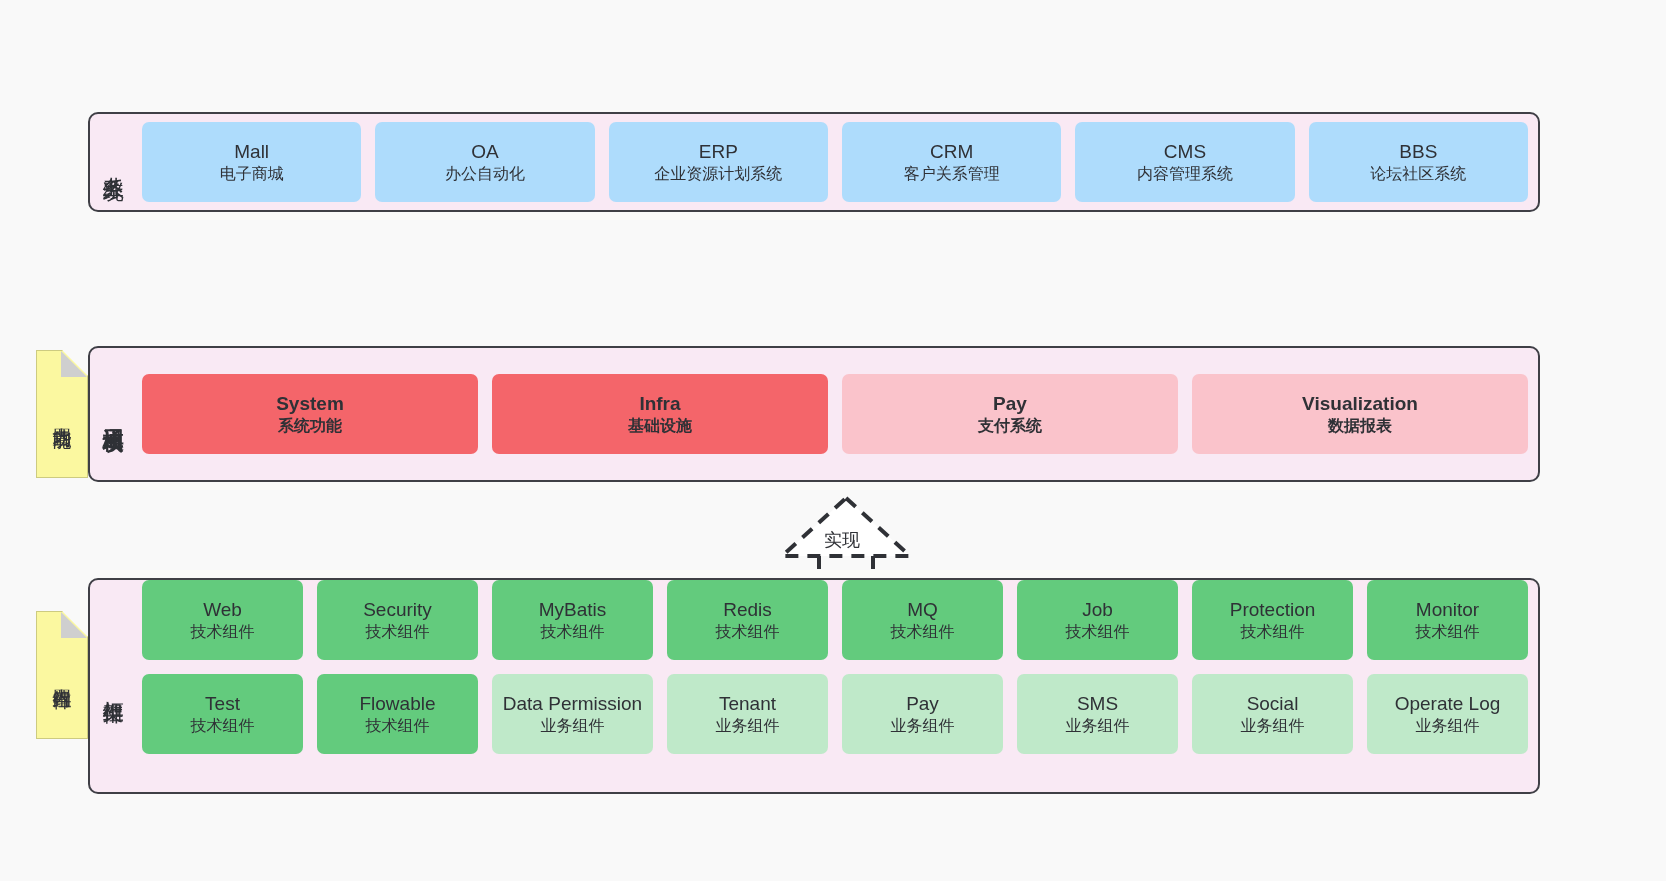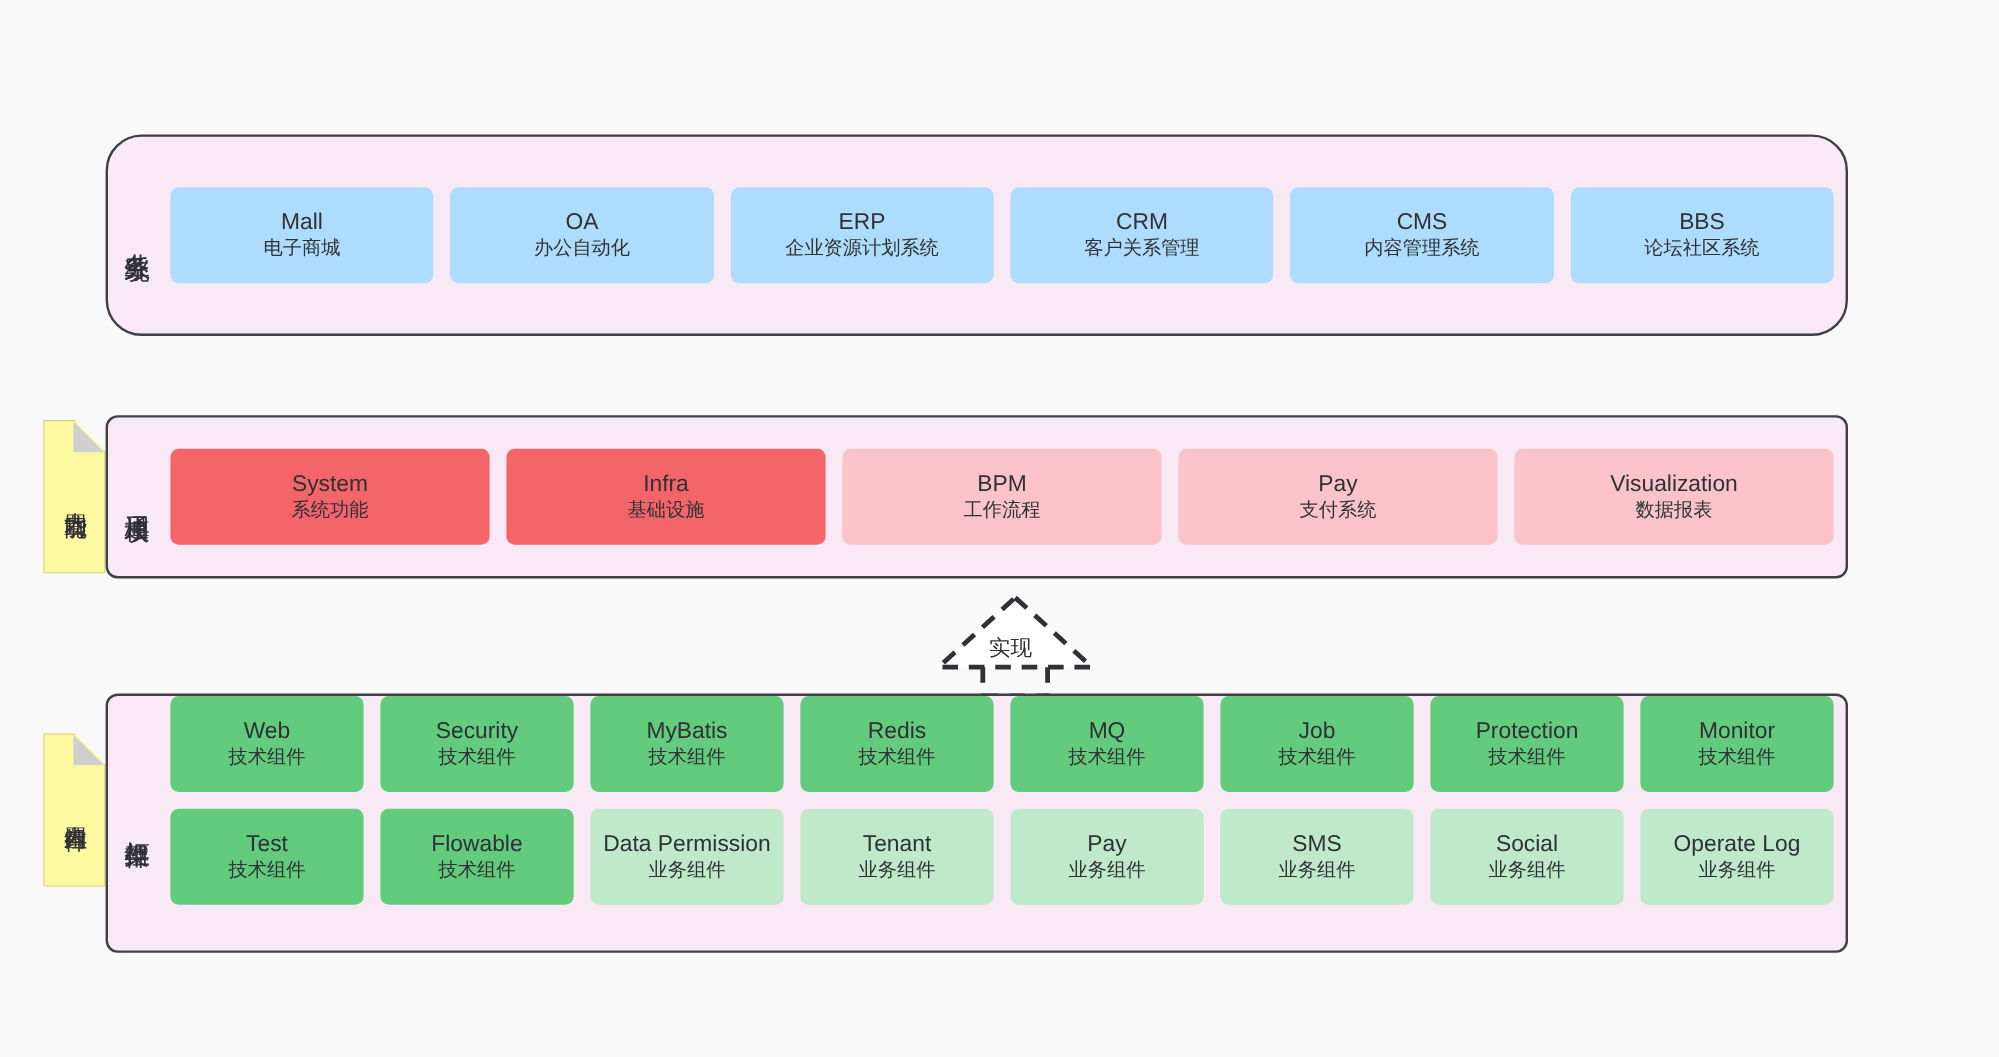--- a/index.html
+++ b/index.html
@@ -144,21 +144,21 @@
     color: #2f3136;
     white-space: nowrap;
     background: transparent;
   }
 </style>
 </head>
 <body>
 
 <div class="canvas">
 
-  <div class="layer" style="left:88px; top:112px; width:1452px; height:168px;border-radius:30px;">
+  <div class="layer" style="left:88px; top:112px; width:1452px; height:100px;">
     <div class="layer-title">业务系统</div>
     <div class="layer-body">
       <div class="row row-top">
         <div class="node c-blue">
           <span class="en">Mall</span>
           <span class="cn">电子商城</span>
         </div>
         <div class="node c-blue">
           <span class="en">OA</span>
           <span class="cn">办公自动化</span>
@@ -182,35 +182,31 @@
       </div>
     </div>
   </div>
 
 
   <div class="note" style="left:36px; top:350px; width:52px; height:128px;">
     <span class="fold"></span>
     <span class="note-label">内置功能</span>
   </div>
 
-  <div class="layer" style="left:88px; top:346px; width:1452px; height:136px;">
+  <div class="layer" style="left:88px; top:346px; width:1452px; height:136px;font-weight:bold;">
     <div class="layer-title">通用模块</div>
     <div class="layer-body">
       <div class="row row-mid">
         <div class="node c-red">
           <span class="en">System</span>
           <span class="cn">系统功能</span>
         </div>
         <div class="node c-red">
           <span class="en">Infra</span>
           <span class="cn">基础设施</span>
-        </div>
-        <div class="node c-pink">
-          <span class="en">BPM</span>
-          <span class="cn">工作流程</span>
         </div>
         <div class="node c-pink">
           <span class="en">Pay</span>
           <span class="cn">支付系统</span>
         </div>
         <div class="node c-pink">
           <span class="en">Visualization</span>
           <span class="cn">数据报表</span>
         </div>
       </div>

